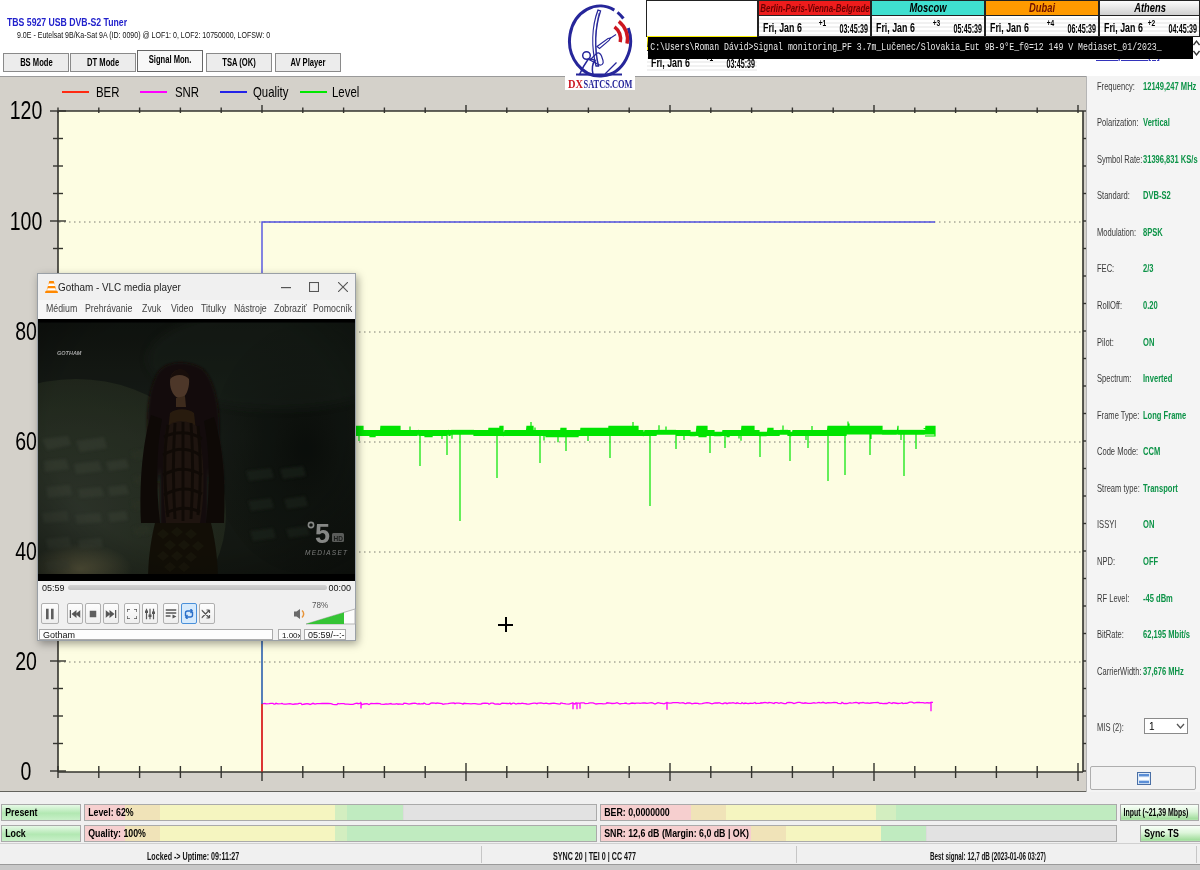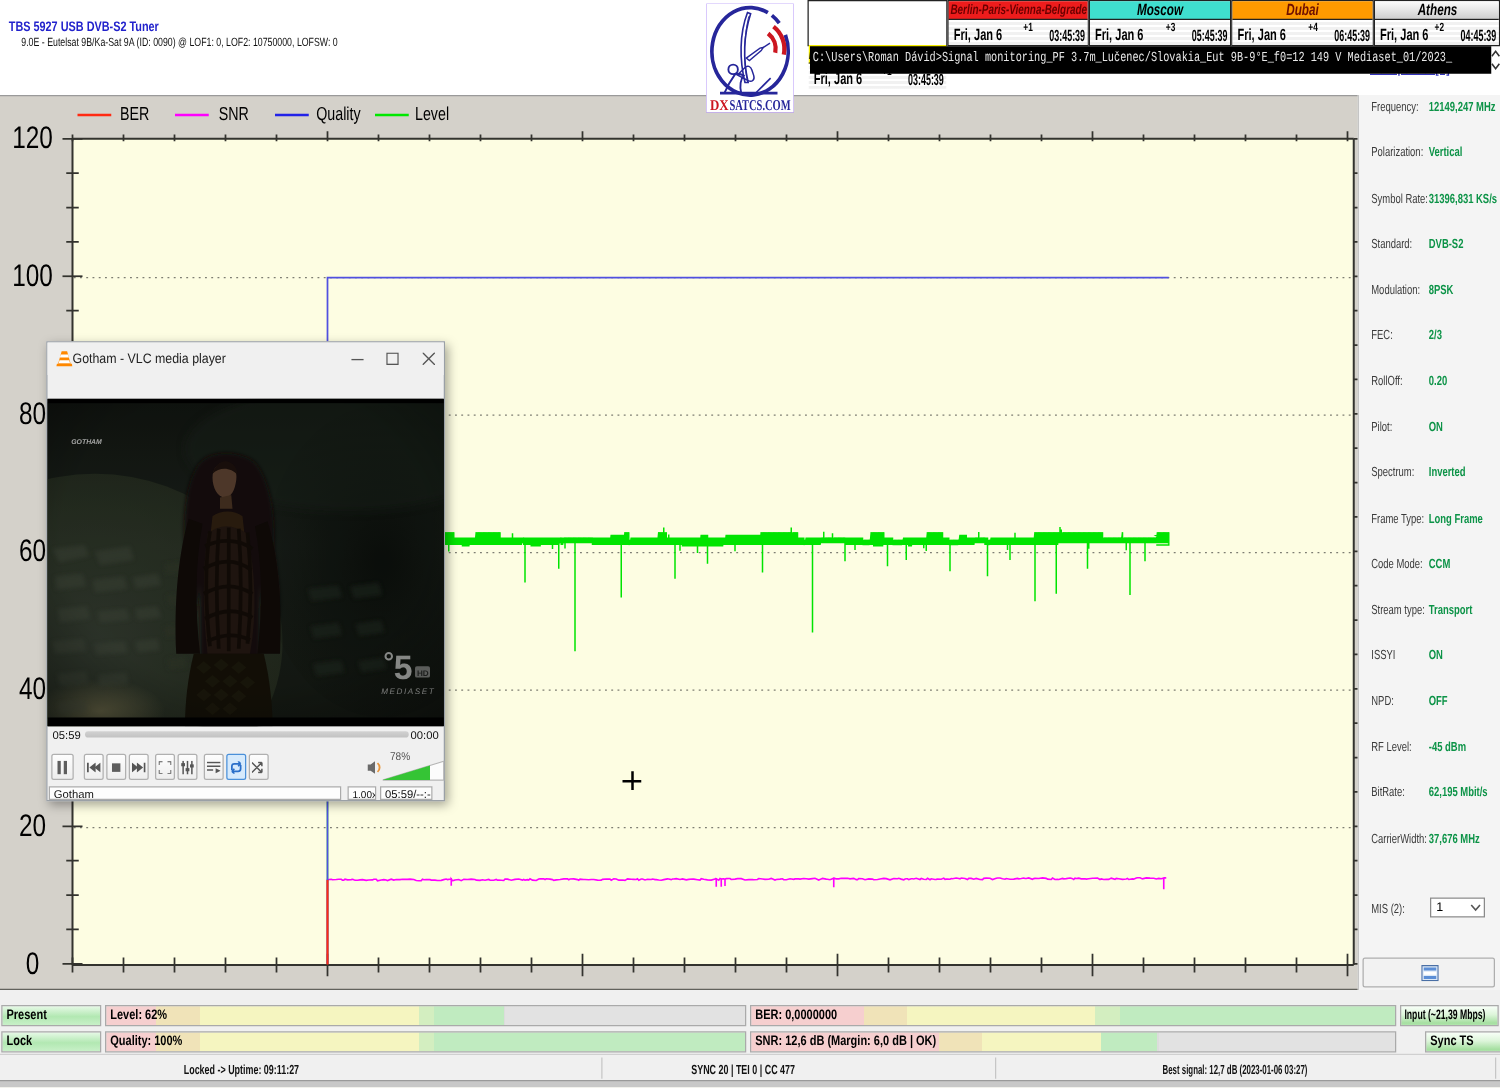--- a/index.html
+++ b/index.html
@@ -74,20 +74,27 @@
 #statusbar .sep { position:absolute; top:2px; width:1px; height:17px; background:#c6c6c6; }
 #bottomstrip { left:0; top:864px; width:1200px; height:6px; background:#c8c8c8; border-top:1px solid #9a9a9a;}
 </style>
 </head>
 <body>
 <div id="page">
 
   <div class="abs" id="title1">TBS 5927 USB DVB-S2 Tuner</div>
   <div class="abs" id="title2">9.0E - Eutelsat 9B/Ka-Sat 9A (ID: 0090) @ LOF1: 0, LOF2: 10750000, LOFSW: 0</div>
 
+  <div class="abs" id="tabstrip">
+    <div class="tab" style="left:3px"><span>BS Mode</span></div>
+    <div class="tab" style="left:70px"><span>DT Mode</span></div>
+    <div class="tab sel" style="left:137px"><span>Signal Mon.</span></div>
+    <div class="tab" style="left:206px"><span>TSA (OK)</span></div>
+    <div class="tab" style="left:275px"><span>AV Player</span></div>
+  </div>
 
   <div class="abs" id="rpanel-top"></div>
   <div class="abs" id="rpanel"></div>
   <div class="abs" id="rpanel-content" style="left:0;top:0;width:1200px;height:870px;pointer-events:none;">
 <div class="plabel" style="left:1097px;top:80px">Frequency:</div>
       <div class="pvalue" style="left:1143px;top:80px">12149,247 MHz</div>
       <div class="plabel" style="left:1097px;top:116px">Polarization:</div>
       <div class="pvalue" style="left:1143px;top:116px">Vertical</div>
       <div class="plabel" style="left:1097px;top:153px">Symbol Rate:</div>
       <div class="pvalue" style="left:1143px;top:153px">31396,831 KS/s</div>
@@ -365,20 +372,30 @@
  <svg style="position:absolute;left:243px;top:13px" width="10" height="2">
           <rect width="10" height="1.2" fill="#555"></rect>
         </svg>
  <svg style="position:absolute;left:271px;top:8px" width="10" height="10">
           <rect x="0.5" y="0.5" width="9" height="9" fill="none" stroke="#555" stroke-width="1.1"></rect>
         </svg>
  <svg style="position:absolute;left:300px;top:8px" width="10" height="10">
           <path d="M0,0 L10,10 M10,0 L0,10" stroke="#555" stroke-width="1.1"></path>
         </svg>
 </div>
+<div id="vlc-menu">
+        <span style="left:8px">Médium</span>
+        <span style="left:47px">Prehrávanie</span>
+        <span style="left:104px">Zvuk</span>
+        <span style="left:133px">Video</span>
+        <span style="left:163px">Titulky</span>
+        <span style="left:196px">Nástroje</span>
+        <span style="left:236px">Zobraziť</span>
+        <span style="left:275px">Pomocník</span>
+      </div>
 <div id="vlc-video"><svg width="317" height="262" viewBox="0 0 317 262">
 <defs>
 <linearGradient id="vbg" x1="0" y1="0" x2="0" y2="1">
  <stop offset="0" stop-color="#11150f"></stop>
               <stop offset="0.45" stop-color="#1c231b"></stop>
               <stop offset="1" stop-color="#151a12"></stop>
 </linearGradient>
 <radialGradient id="wallL" cx="0.5" cy="0.5" r="0.75">
  <stop offset="0" stop-color="#3d4638" stop-opacity="0.9"></stop>
               <stop offset="0.75" stop-color="#354028" stop-opacity="0.5"></stop>

